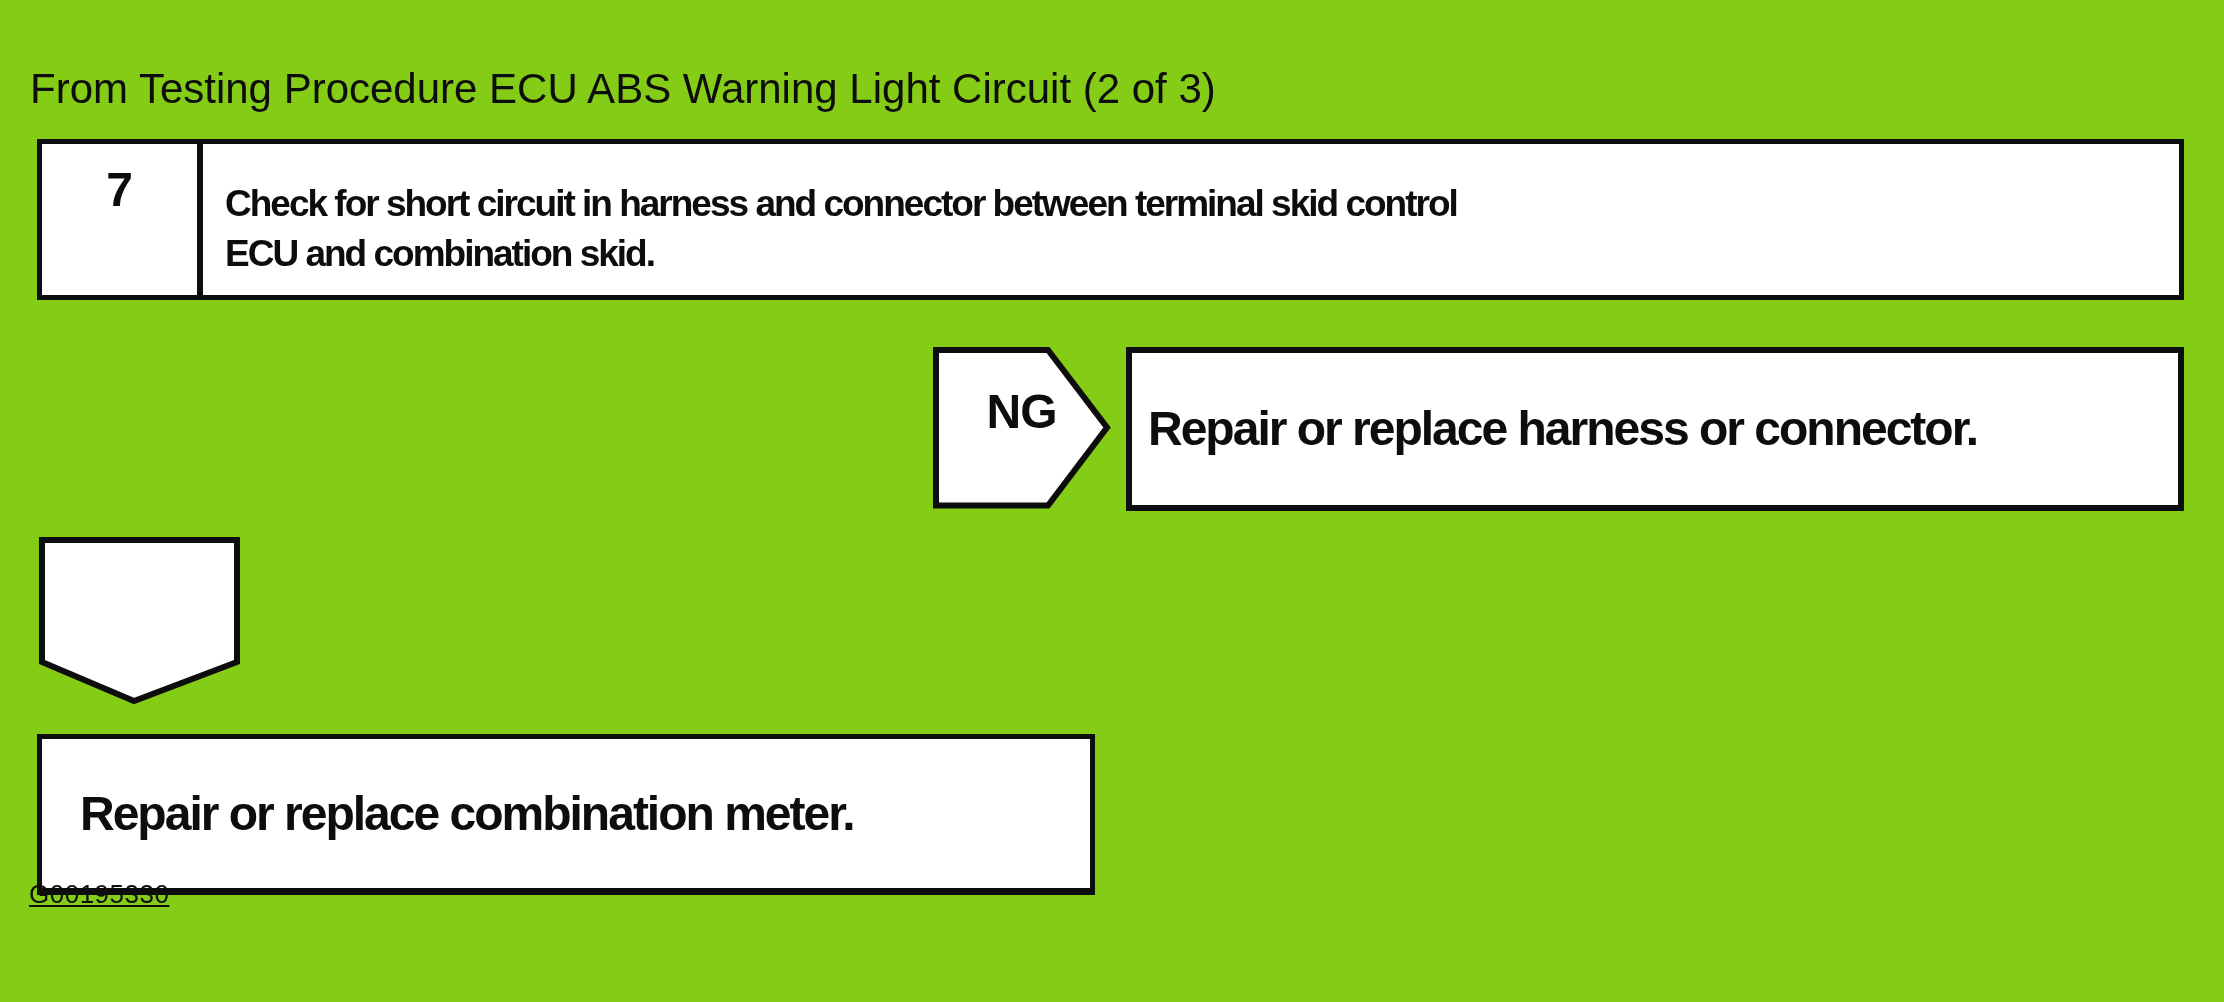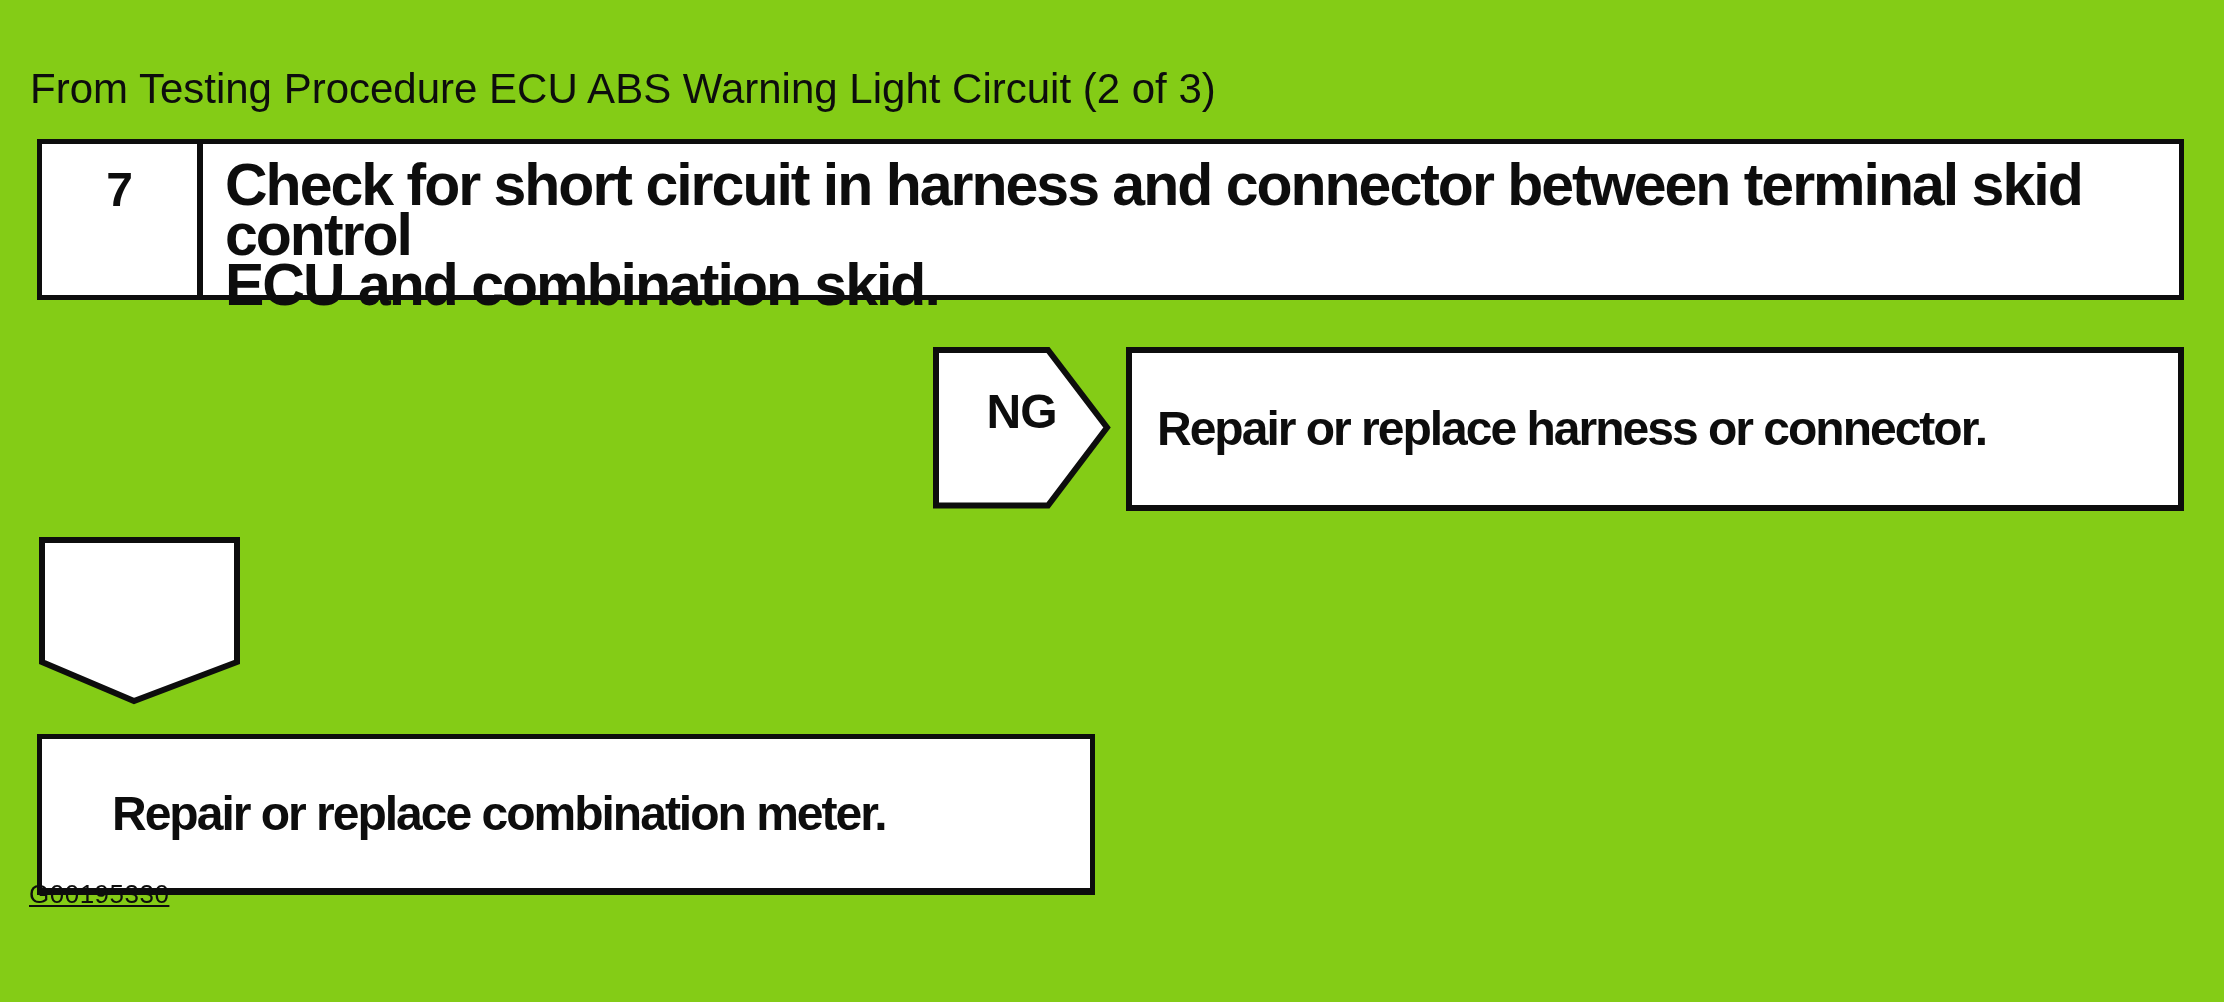--- a/index.html
+++ b/index.html
@@ -30,41 +30,41 @@
     width:161px;flex:0 0 161px;
     border-right:6px solid #0d0d0d;box-sizing:border-box;
     display:flex;justify-content:center;align-items:flex-start;
     padding-top:21px;
   }
   #step-number-cell .num{
     font-size:48px;font-weight:700;line-height:50px;
   }
   #step-text{
     flex:1;
-    padding:16px 18px 0 22px;
-    font-size:59px;font-weight:700;line-height:50px;
+    padding:35px 18px 0 22px;
+    font-size:37px;font-weight:700;line-height:50px;
     letter-spacing:-2px;
   }
 
   
   #ng-shape{left:933px;top:347px;}
   #ng-label{
     left:933px;top:347px;width:177px;height:129px;
     display:flex;align-items:center;justify-content:center;
     font-size:48px;font-weight:700;letter-spacing:-1px;
   }
 
   
   #ng-box{
     left:1126px;top:347px;width:1058px;height:164px;
     border:6px solid #0d0d0d;box-sizing:border-box;
     display:flex;align-items:center;background:#ffffff;
   }
   #ng-box .action{
-    padding-left:25px;
+    padding-left:16px;
     font-size:48px;font-weight:700;letter-spacing:-2px;
     line-height:50px;white-space:nowrap;
   }
 
   
   #ok-shape{left:39px;top:537px;}
   #ok-label{
     left:39px;top:537px;width:201px;height:125px;
     display:flex;align-items:center;justify-content:center;
     font-size:46px;font-weight:700;letter-spacing:0px;
@@ -72,21 +72,21 @@
 
   
   #ok-box{
     left:37px;top:734px;width:1058px;height:161px;
     border:5px solid #0d0d0d;border-bottom-width:7px;box-sizing:border-box;
     display:flex;align-items:center;background:#ffffff;
   }
   #ok-box .action{
     padding-left:38px;
     font-size:48px;font-weight:700;letter-spacing:-2px;
-    line-height:50px;white-space:nowrap;margin-left:32px;
+    line-height:50px;white-space:nowrap;
   }
 
   
   #figure-id{
     left:29px;top:880px;
     font-size:26px;line-height:28px;font-weight:400;letter-spacing:0.5px;text-decoration:underline;
   }
 
   svg polygon{fill:#ffffff;stroke:#0d0d0d;}
 </style>

